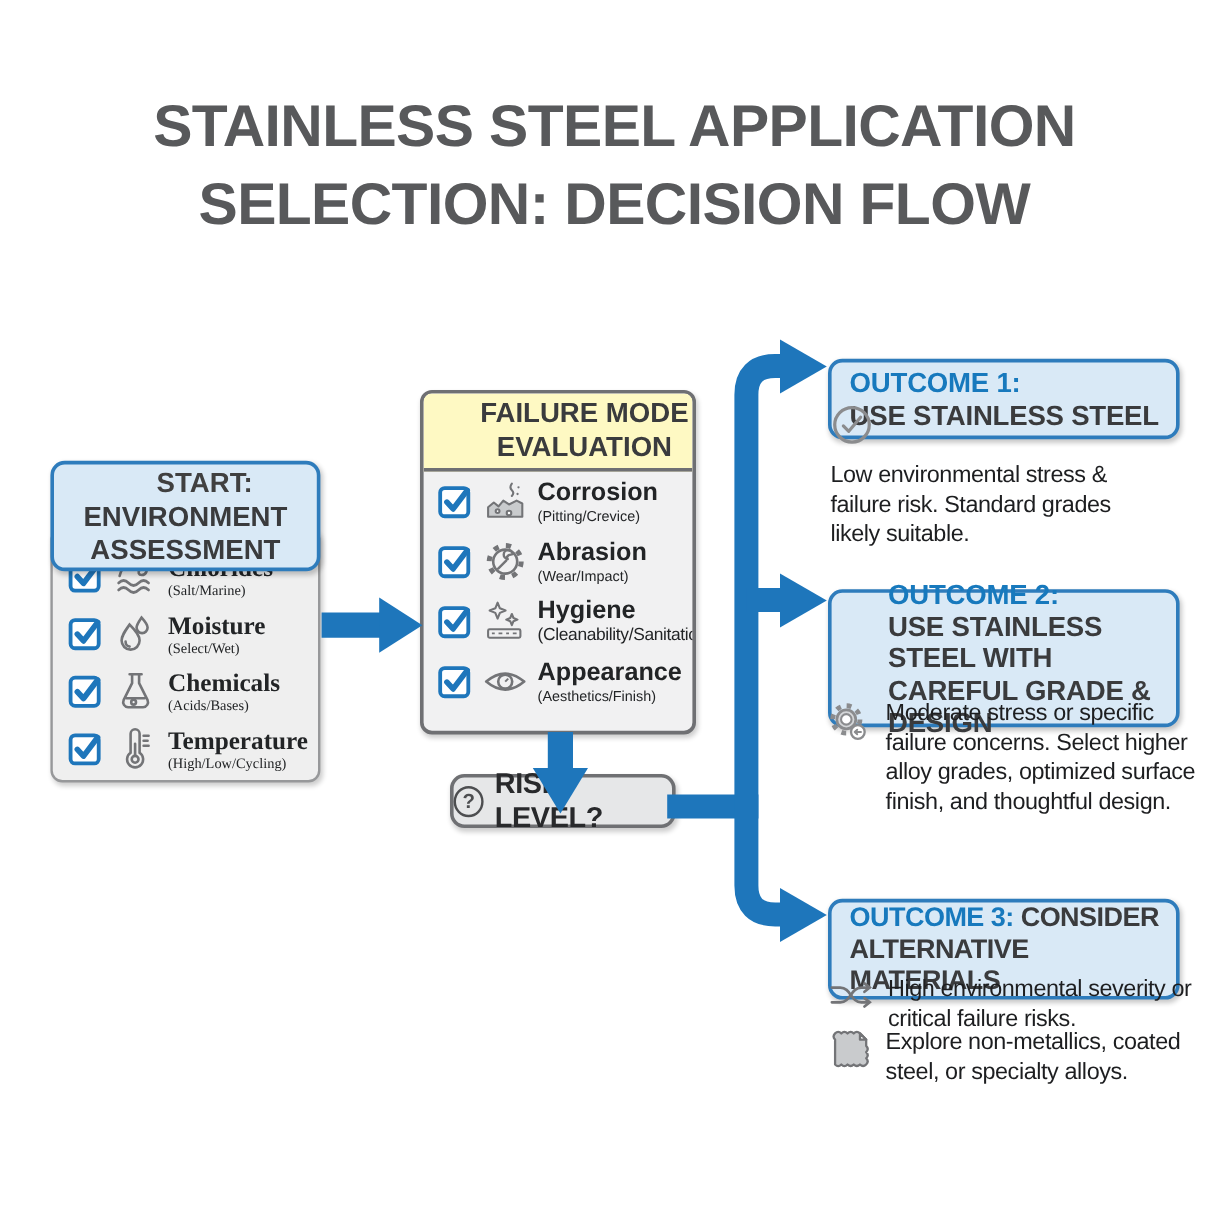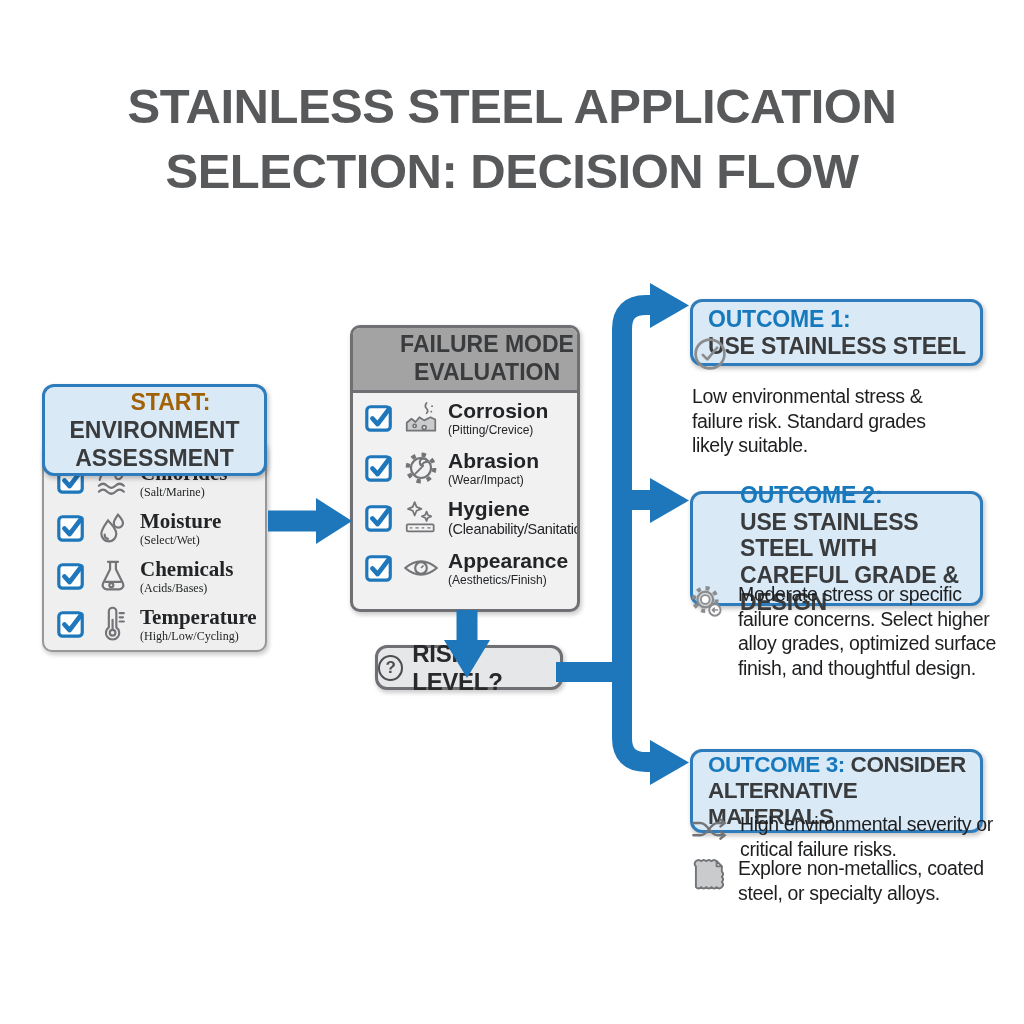--- a/index.html
+++ b/index.html
@@ -11,27 +11,27 @@
   
   svg.arrows{position:absolute;left:0;top:0;z-index:3;pointer-events:none;}
   
   .blue-box{background:#d9e9f6;border:3px solid #2e7cbc;border-radius:12px;
             box-shadow:1.5px 2.5px 4px rgba(0,0,0,.22);position:absolute;z-index:2;box-sizing:border-box;margin-top:31px;}
   .gray-box{background:#efefef;border:2.5px solid #97989a;border-radius:10px;
             box-shadow:1.5px 2.5px 4px rgba(0,0,0,.2);position:absolute;z-index:1;box-sizing:border-box;}
   
   .start-header{left:42px;top:353px;width:225px;height:92px;display:flex;flex-direction:column;
                 justify-content:center;text-align:center;font-weight:bold;font-size:23px;line-height:1.23;color:#3a3b3d;}
-  .start-header .blue{color:#a16207;padding-left:32px;}
+  .start-header .blue{color:#404040;padding-left:32px;}
   .start-body{left:42px;top:440px;width:225px;height:212px;padding-top:14px;font-family:Liberation Serif, serif;}
   
   .fail-box{left:350px;top:325px;width:230px;height:287px;background:#f1f1f2;
             border:3px solid #6f7073;border-radius:10px;position:absolute;z-index:2;
             box-shadow:1.5px 2.5px 4px rgba(0,0,0,.2);box-sizing:border-box;overflow:hidden;}
-  .fail-header{background:#a3a3a3;border-bottom:3px solid #6f7073;height:62px;display:flex;
+  .fail-header{background:#fef9c3;border-bottom:3px solid #6f7073;height:62px;display:flex;
                flex-direction:column;justify-content:center;text-align:center;
                font-weight:bold;font-size:23px;line-height:1.2;color:#3a3b3d;padding-left:44px;}
   
   .row{display:flex;align-items:center;gap:7px;padding-left:12px;height:48px;}
   .fail-box .row{height:50px;padding-left:11px;}
   .cb{width:30px;height:30px;flex:0 0 30px;}
   .ric{width:40px;height:40px;flex:0 0 40px;display:grid;place-items:center;}
   .rtext{display:flex;flex-direction:column;}
   .rl{font-size:21px;font-weight:bold;color:#222426;line-height:1.05;}
   .rs{font-size:12px;color:#222426;line-height:1.05;margin-top:2px;white-space:nowrap;}

